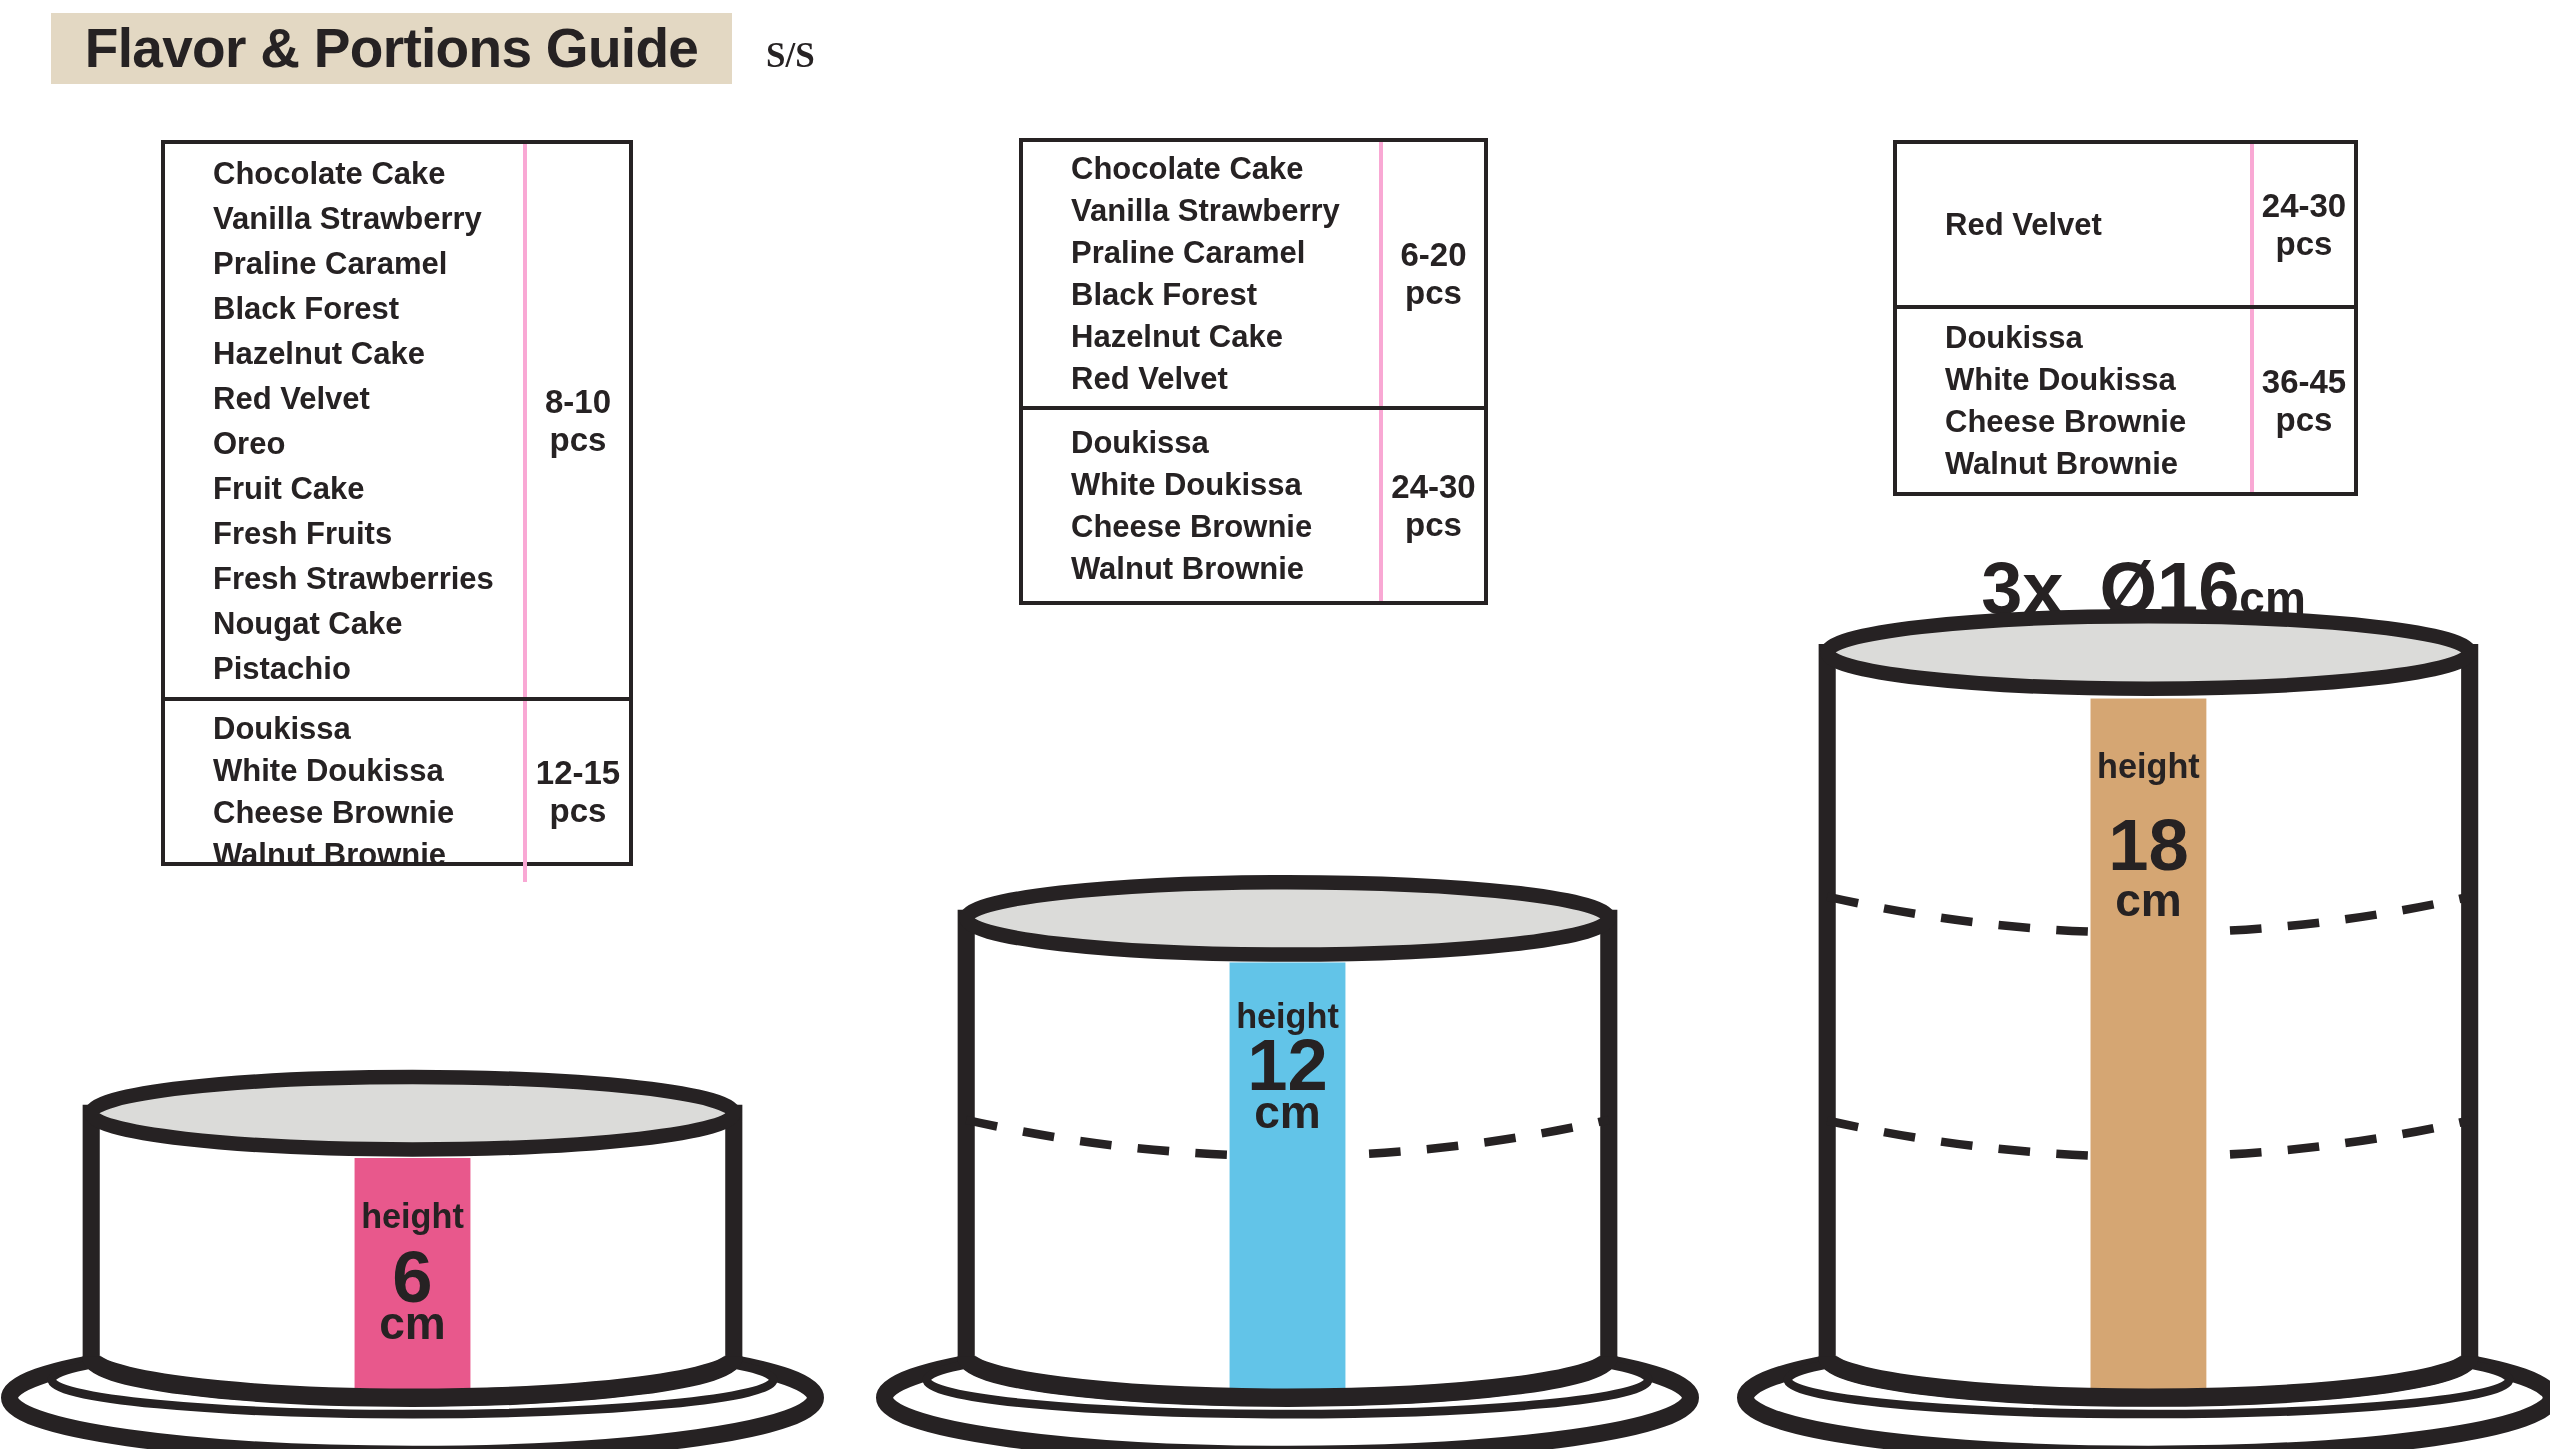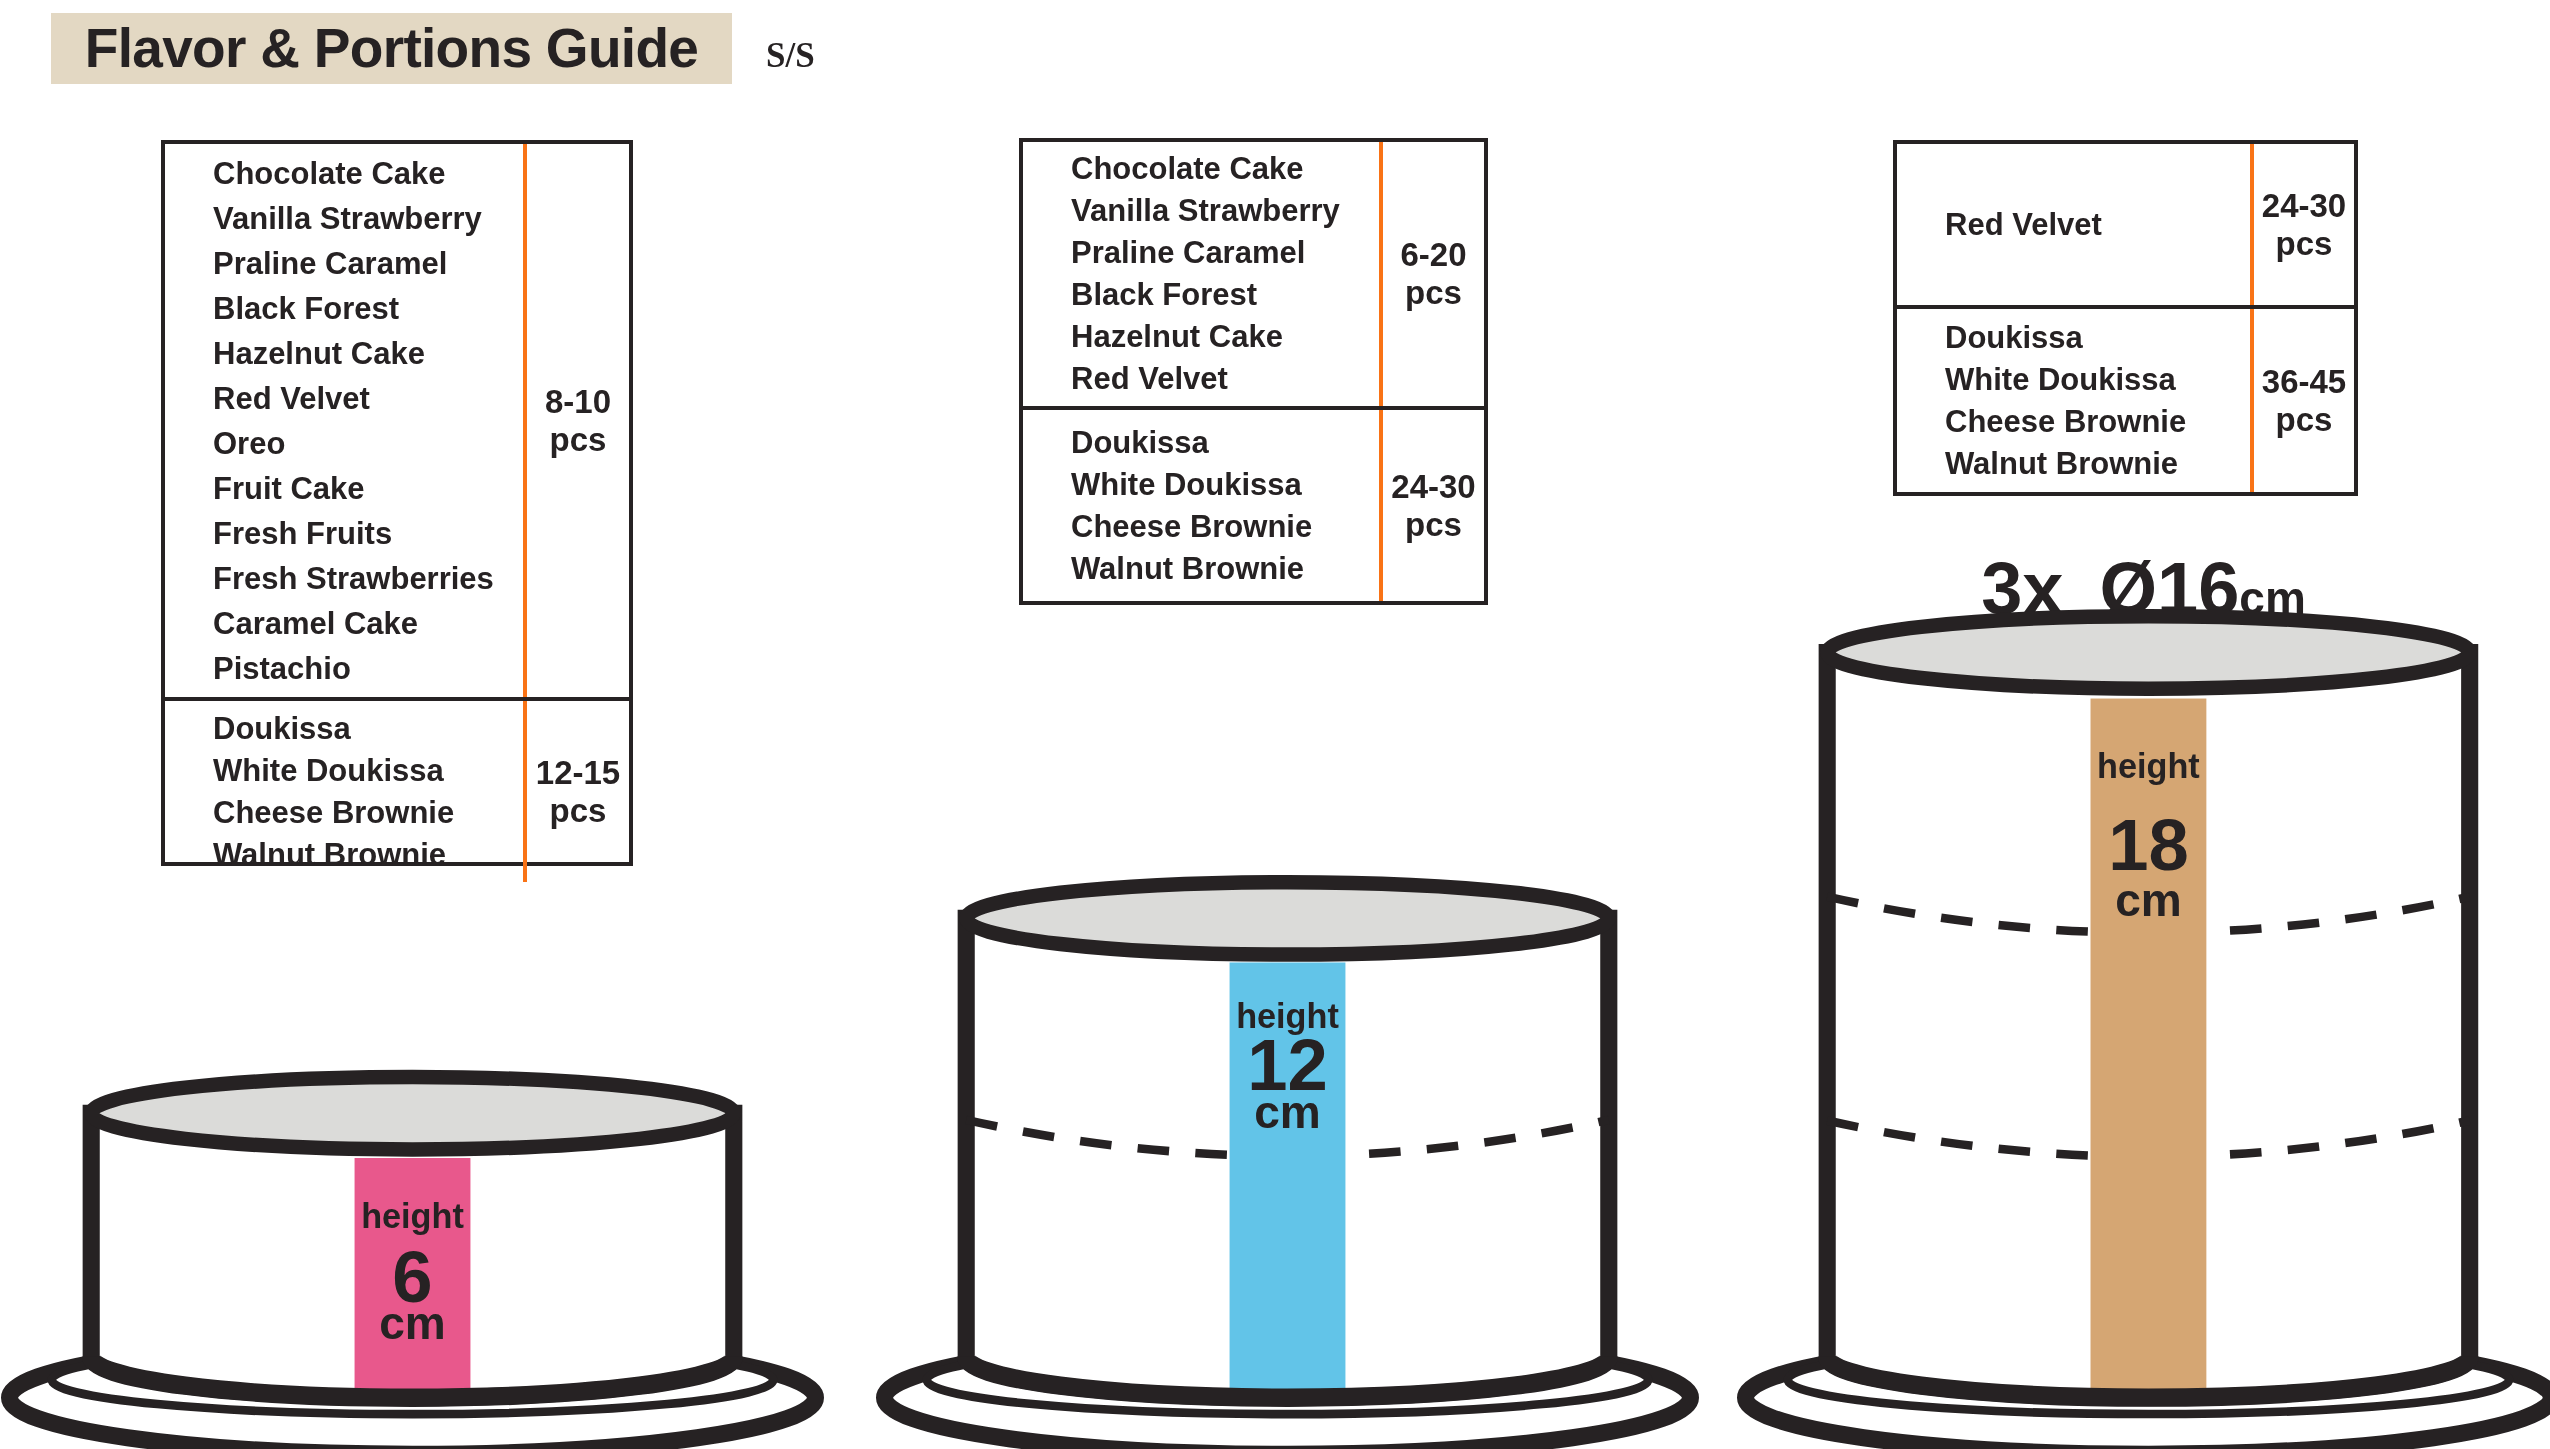--- a/index.html
+++ b/index.html
@@ -23,21 +23,21 @@
   }
   .trow{display:flex;box-sizing:border-box;padding-left:28px;}
   .trow + .trow{border-top:4px solid #262223;flex:1;}
   .cell-flavors{
     box-sizing:border-box;padding:6.6px 0 6.6px 20px;
     display:flex;flex-direction:column;justify-content:center;
   }
   .flavor{font-size:31px;line-height:42px;font-weight:bold;white-space:nowrap;}
   .t1 .row1 .flavor{line-height:45px;}
   .cell-pcs{
-    flex:1;border-left:4px solid #f97316;box-sizing:border-box;
+    flex:1;border-left:4px solid #f9a8d4;box-sizing:border-box;
     display:flex;flex-direction:column;align-items:center;justify-content:center;
     font-weight:bold;font-size:33px;line-height:38px;text-align:center;
   }
   .t1{left:161px;top:140px;width:472px;height:726px;}
   .t1 .row1{height:558px;}
   .t1 .cell-flavors{width:330px;}
   .t2{left:1019px;top:138px;width:469px;height:467px;}
   .t2 .row1{height:264px;}
   .t2 .cell-flavors{width:328px;}
   .t3{left:1893px;top:140px;width:465px;height:356px;}
@@ -82,21 +82,21 @@
           <div class="flavor">Chocolate Cake</div>
           <div class="flavor">Vanilla Strawberry</div>
           <div class="flavor">Praline Caramel</div>
           <div class="flavor">Black Forest</div>
           <div class="flavor">Hazelnut Cake</div>
           <div class="flavor">Red Velvet</div>
           <div class="flavor">Oreo</div>
           <div class="flavor">Fruit Cake</div>
           <div class="flavor">Fresh Fruits</div>
           <div class="flavor">Fresh Strawberries</div>
-          <div class="flavor">Caramel Cake</div>
+          <div class="flavor">Nougat Cake</div>
           <div class="flavor">Pistachio</div>
         </div>
       <div class="cell-pcs">
         <div>8-10</div>
         <div>pcs</div>
       </div>
     </div>
     <div class="trow row2">
       <div class="cell-flavors">
           <div class="flavor">Doukissa</div>

